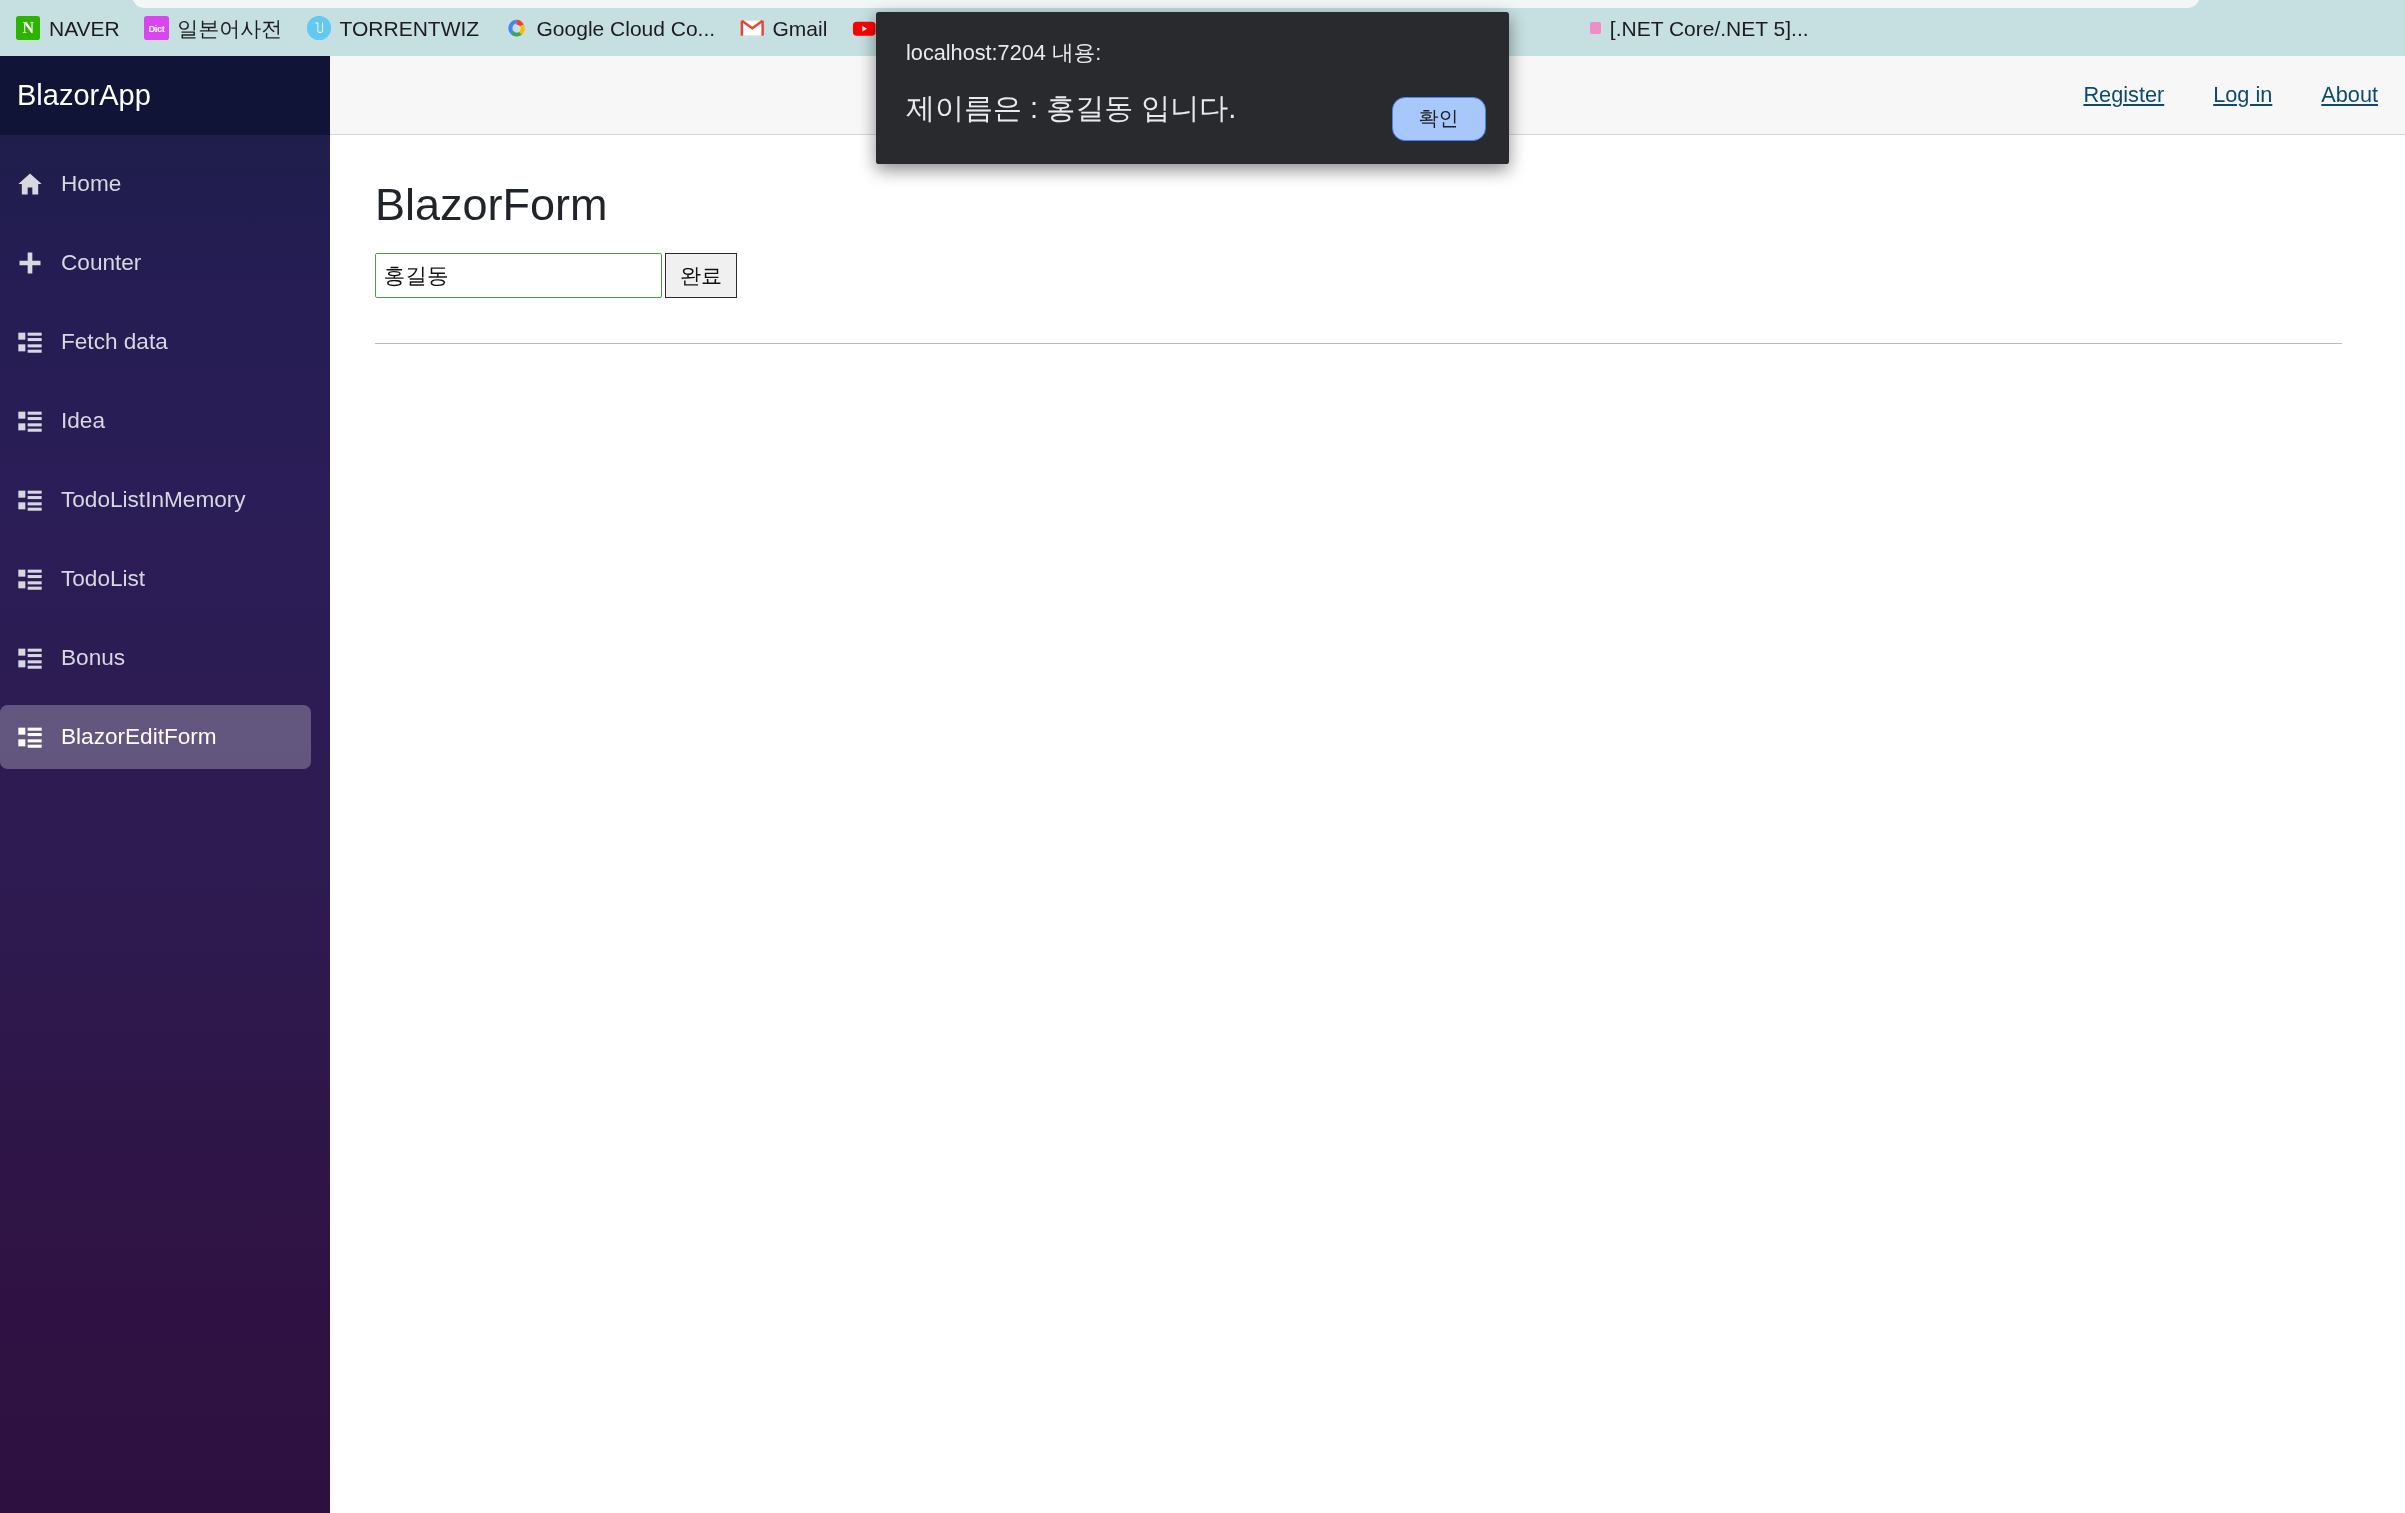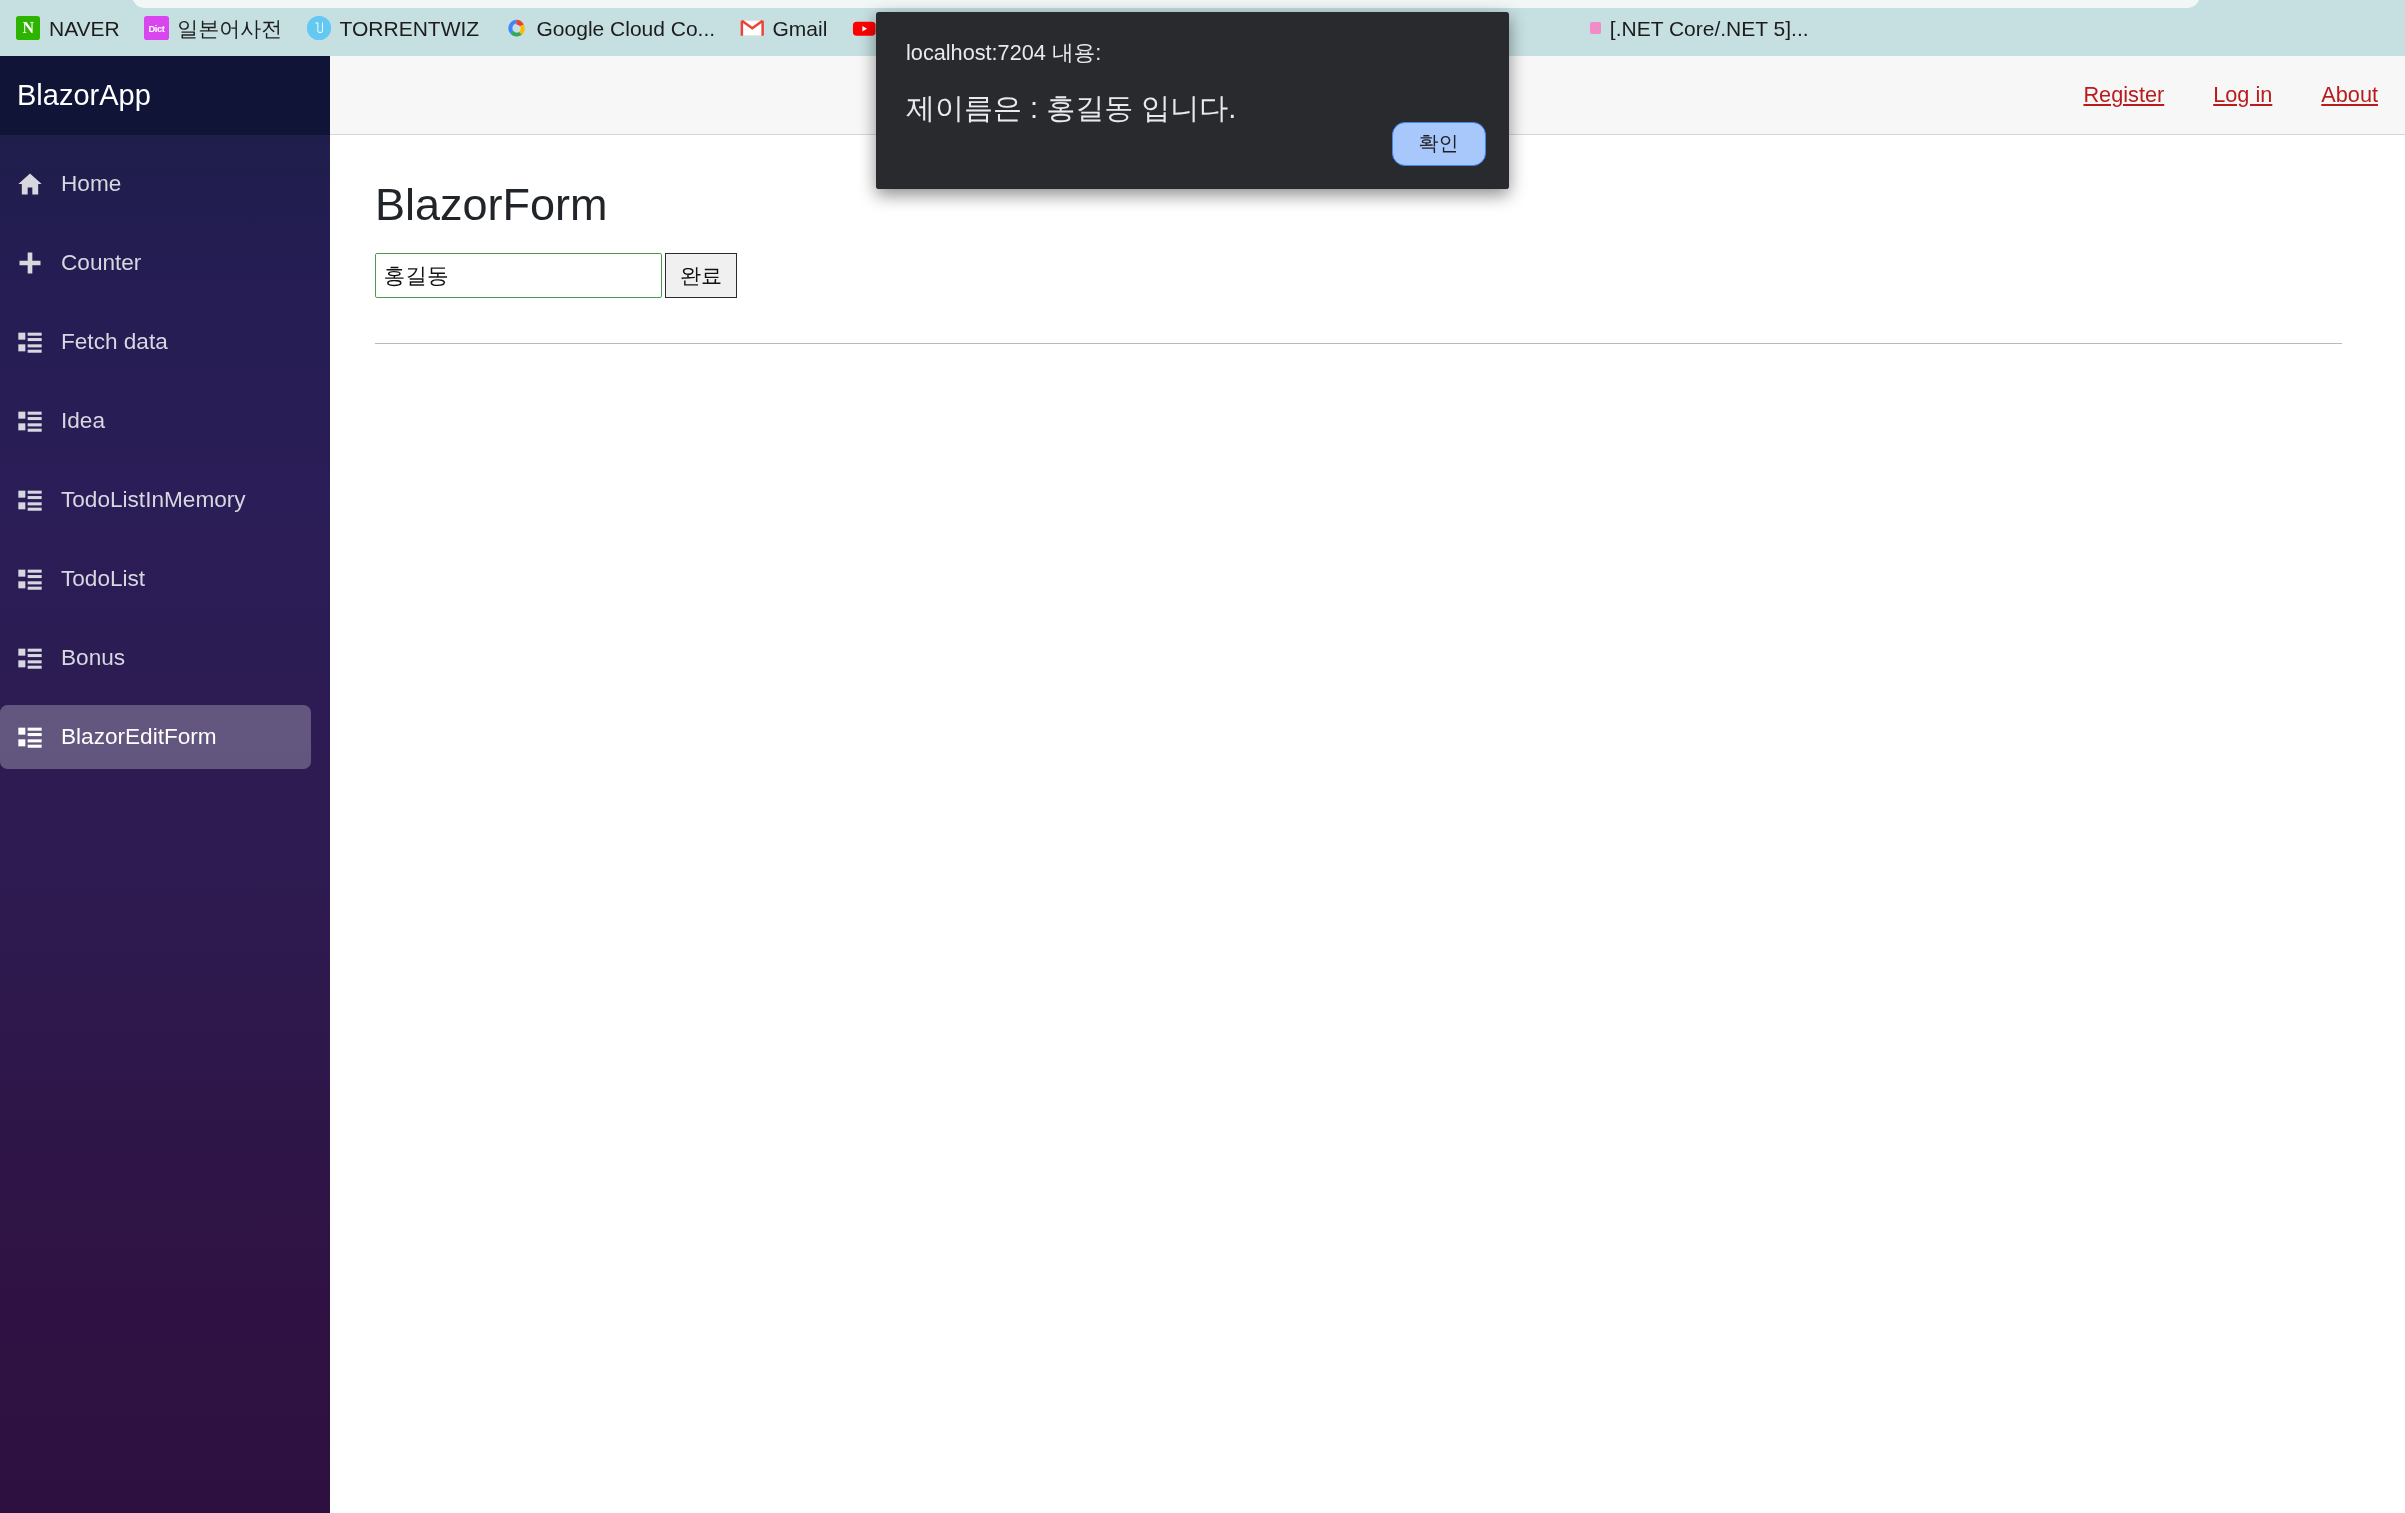--- a/index.html
+++ b/index.html
@@ -68,21 +68,21 @@
   .fav-naver { background: #2DB400; font-family: "Liberation Serif", serif; }
   .fav-dict  { background: #d946ef; font-size: 9.4px; letter-spacing: -0.5px; }
   .fav-torrent { background: #5AC8F5; border-radius: 50%; }
   .fav-gcloud, .fav-gmail, .fav-youtube, .fav-maps { background: transparent; }
 
   
   #js-dialog {
     position: absolute;
     left: 876px; top: 12.2px;
     width: 633px;
-    height: 177px;
+    height: 152px;
     background: #292A2D;
     border-radius: 2.8px;
     box-shadow: 0 5.6px 17px rgba(0,0,0,0.45);
     z-index: 60;
     padding: 28px 30px 0 30px;
   }
   #dialog-origin {
     color: #E8EAED;
     font-size: 21.7px;
     line-height: 1.2;
@@ -173,21 +173,21 @@
     height: 79px;
     background: #F7F7F7;
     border-bottom: 0.9px solid #d6d6d6;
     display: flex;
     align-items: center;
     justify-content: flex-end;
     padding-right: 28px;
   }
   #topbar-links { display: flex; align-items: center; gap: 49px; }
   .top-link {
-    color: #b91c1c;
+    color: #0c4a6e;
     font-size: 21.7px;
     text-decoration: underline;
     cursor: pointer;
   }
 
   
   #main {
     position: absolute;
     left: 330px; top: 79px;
     width: 2076px;

